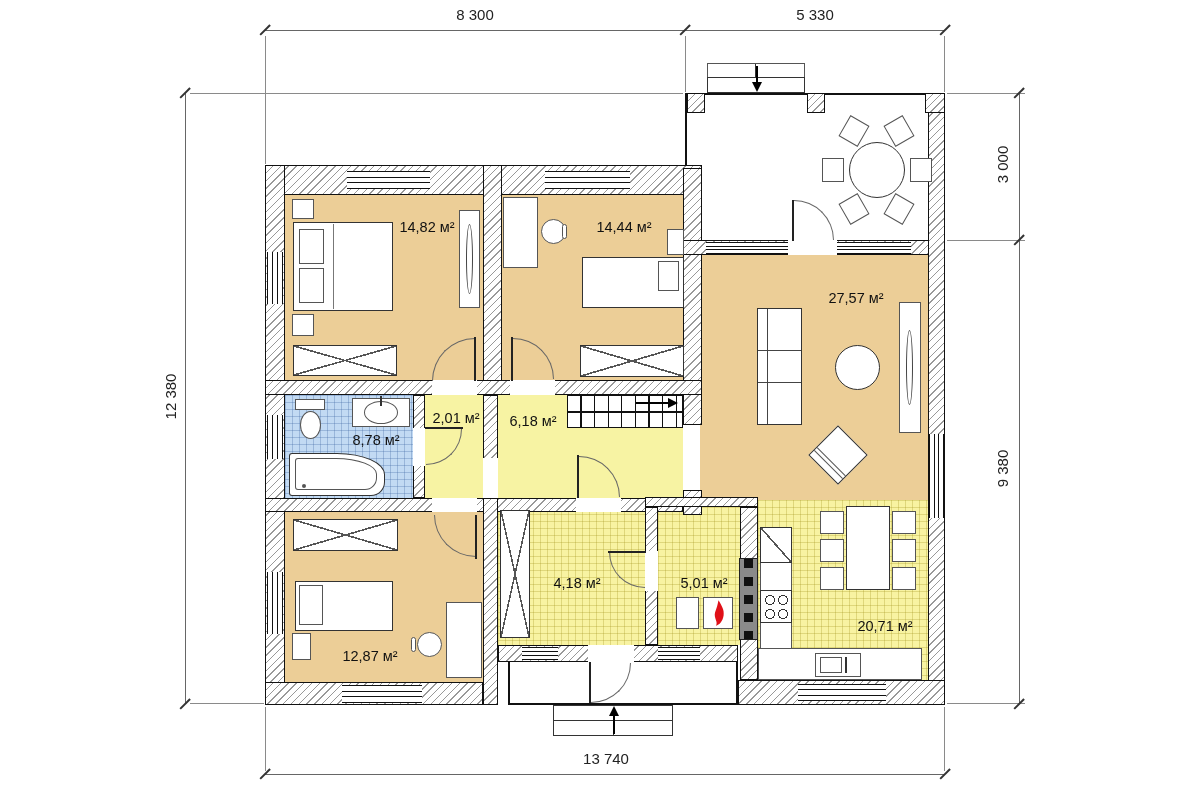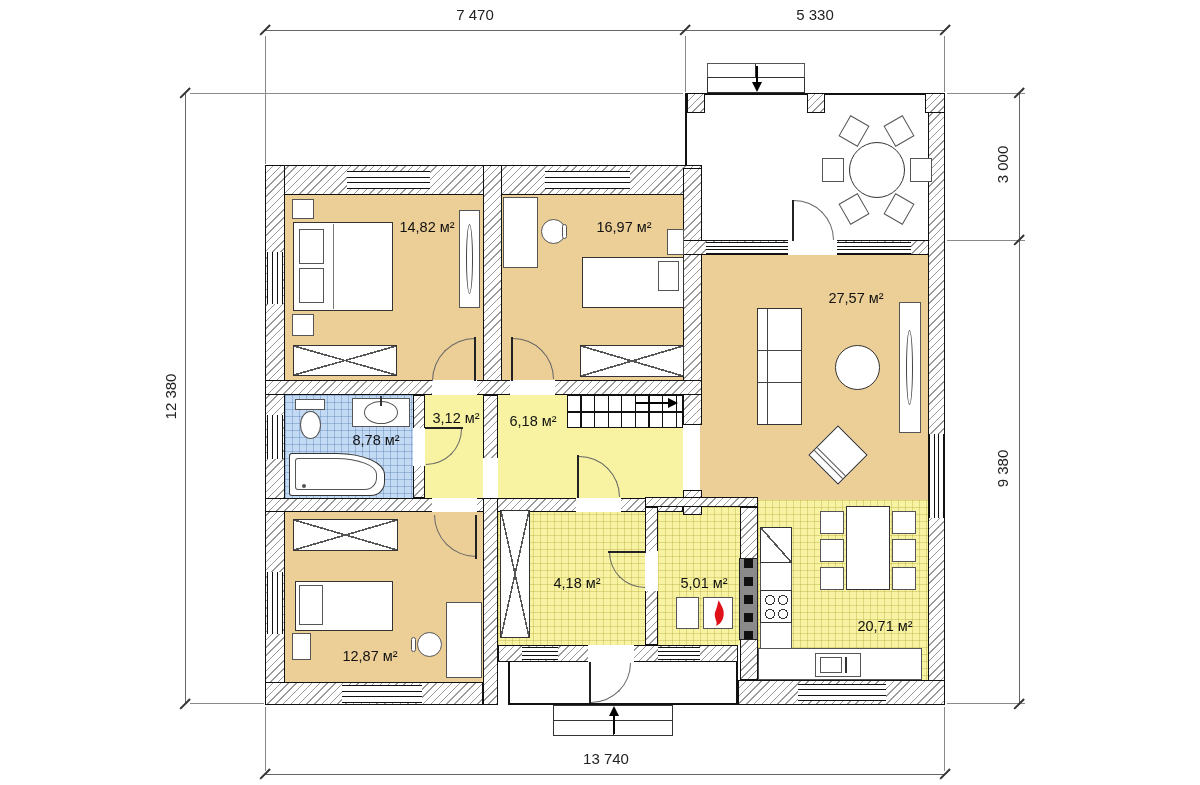--- a/index.html
+++ b/index.html
@@ -239,24 +239,24 @@
 
   <div class="abs furn xcross" style="left:293px;top:519px;width:105px;height:32px;"></div>
   <div class="abs furn" style="left:295px;top:581px;width:98px;height:50px;"></div>
   <div class="abs furn thin" style="left:299px;top:585px;width:24px;height:40px;"></div>
   <div class="abs furn thin" style="left:292px;top:633px;width:19px;height:27px;"></div>
   <div class="abs furn thin" style="left:446px;top:602px;width:36px;height:76px;"></div>
   <div class="abs furn thin circle" style="left:417px;top:632px;width:25px;height:25px;"></div>
   <div class="abs furn thin" style="left:411px;top:637px;width:5px;height:15px;border-radius:3px;"></div>
 
   <span class="abs area" style="left:427px;top:227px;">14,82 м²</span>
-  <span class="abs area" style="left:624px;top:227px;">16,97 м²</span>
+  <span class="abs area" style="left:624px;top:227px;">14,44 м²</span>
   <span class="abs area" style="left:856px;top:298px;">27,57 м²</span>
   <span class="abs area" style="left:376px;top:440px;">8,78 м²</span>
-  <span class="abs area" style="left:456px;top:418px;">3,12 м²</span>
+  <span class="abs area" style="left:456px;top:418px;">2,01 м²</span>
   <span class="abs area" style="left:533px;top:421px;">6,18 м²</span>
   <span class="abs area" style="left:577px;top:583px;">4,18 м²</span>
   <span class="abs area" style="left:704px;top:583px;">5,01 м²</span>
   <span class="abs area" style="left:370px;top:656px;">12,87 м²</span>
   <span class="abs area" style="left:885px;top:626px;">20,71 м²</span>
 
   <div class="abs dimline" style="left:265px;top:30px;width:680px;height:1px;"></div>
   <div class="abs dimline" style="left:265px;top:774px;width:680px;height:1px;"></div>
   <div class="abs dimline" style="left:185px;top:93px;width:1px;height:611px;"></div>
   <div class="abs dimline" style="left:1019px;top:93px;width:1px;height:611px;"></div>
@@ -276,20 +276,20 @@
   <div class="abs tick" style="left:678px;top:29px;"></div>
   <div class="abs tick" style="left:938px;top:29px;"></div>
   <div class="abs tick" style="left:258px;top:773px;"></div>
   <div class="abs tick" style="left:938px;top:773px;"></div>
   <div class="abs tick" style="left:178px;top:92px;"></div>
   <div class="abs tick" style="left:178px;top:703px;"></div>
   <div class="abs tick" style="left:1012px;top:92px;"></div>
   <div class="abs tick" style="left:1012px;top:239px;"></div>
   <div class="abs tick" style="left:1012px;top:703px;"></div>
 
-  <div class="abs dimlab" style="left:425px;top:6px;width:100px;">7 470</div>
+  <div class="abs dimlab" style="left:425px;top:6px;width:100px;">8 300</div>
   <div class="abs dimlab" style="left:765px;top:6px;width:100px;">5 330</div>
   <div class="abs dimlab" style="left:556px;top:750px;width:100px;">13 740</div>
   <div class="abs dimlab vlab" style="left:120px;top:388px;width:100px;">12 380</div>
   <div class="abs dimlab vlab" style="left:952px;top:156px;width:100px;">3 000</div>
   <div class="abs dimlab vlab" style="left:952px;top:460px;width:100px;">9 380</div>
 
 </div>
 
 </body></html>

